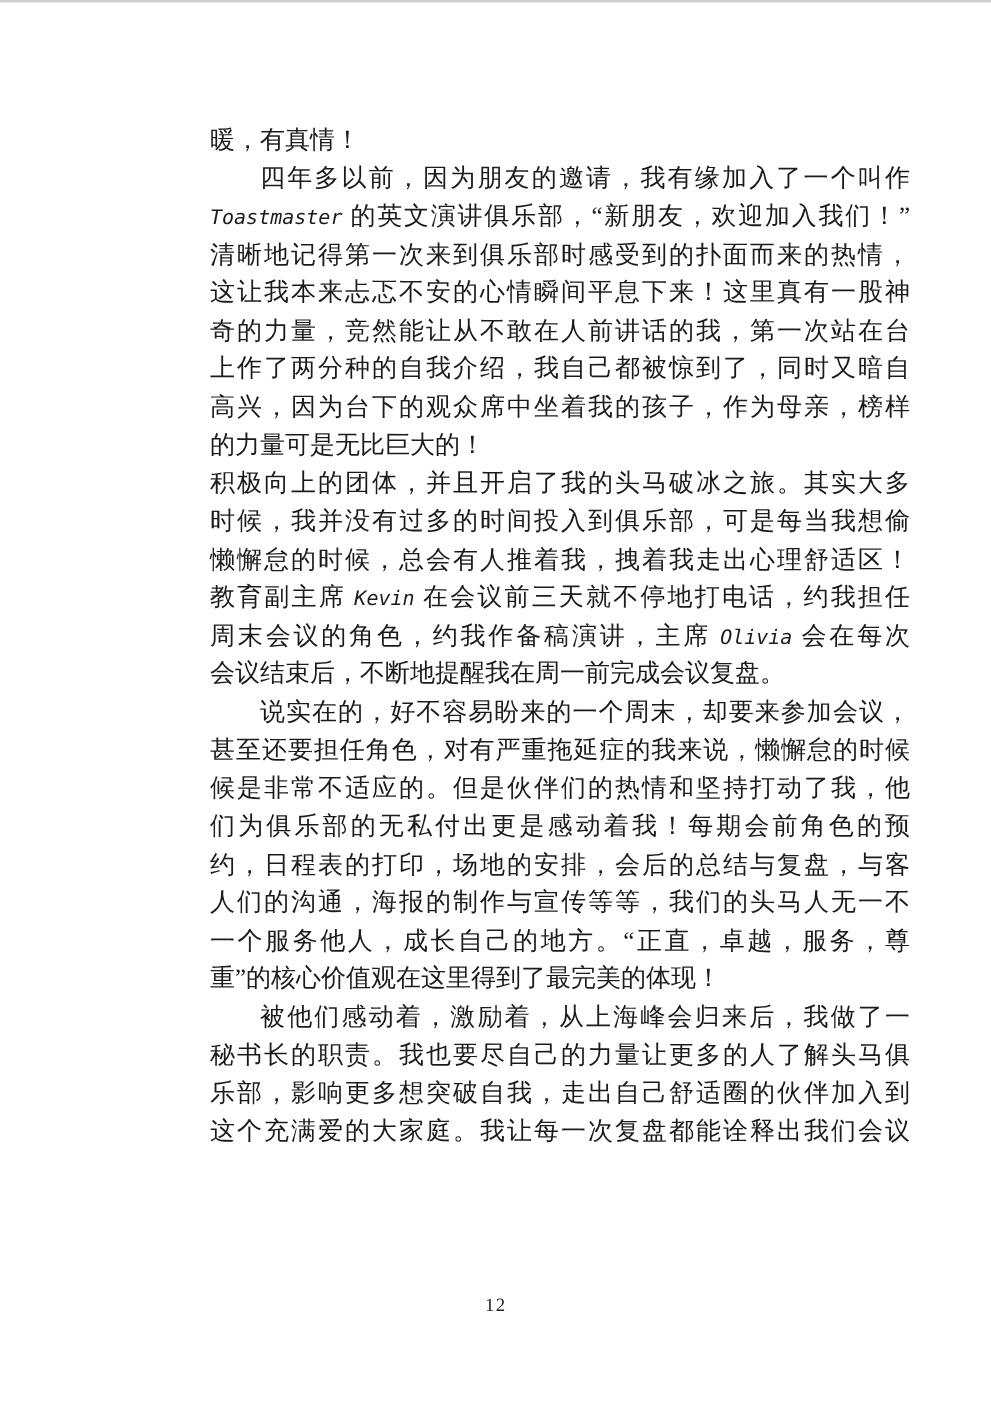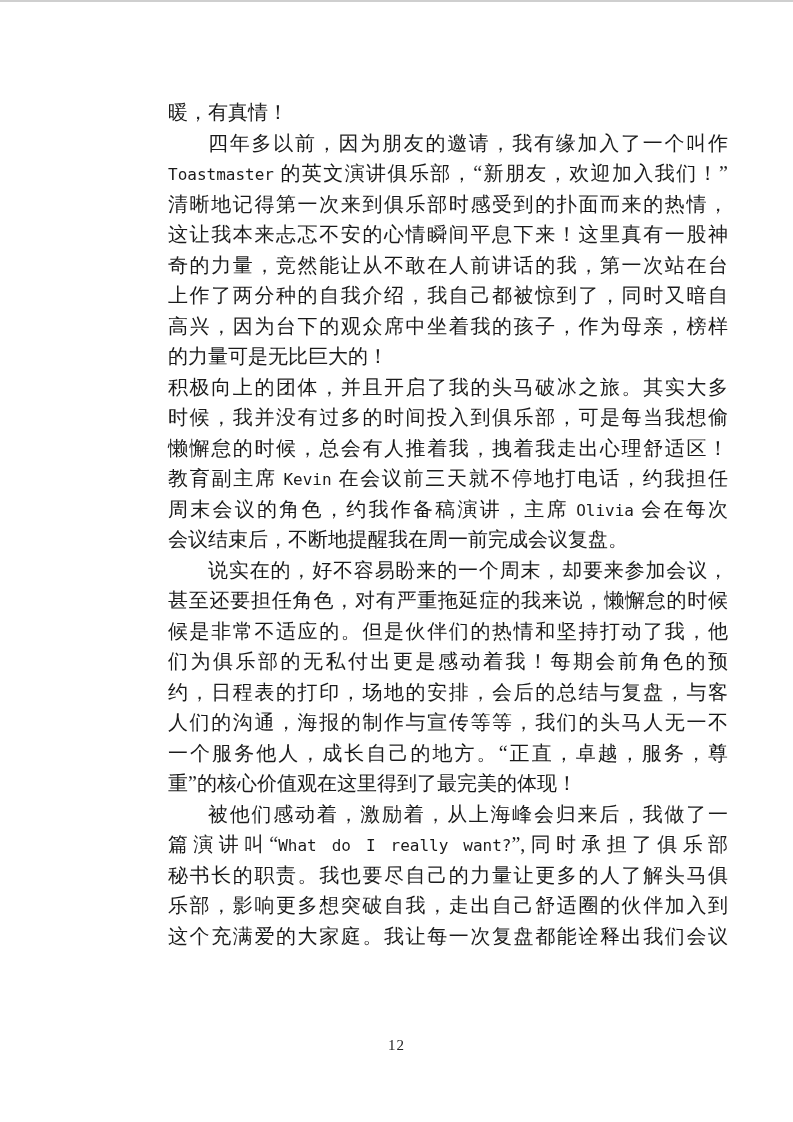--- a/index.html
+++ b/index.html
@@ -47,20 +47,21 @@
   }
   .line.end {
     text-align-last: left;
   }
   .line.indent {
     text-indent: 2em;
   }
   .lat {
     font-family: "DejaVu Sans Mono", "Liberation Mono", monospace;
     font-size: 16px;
+    font-style: italic;
   }
   .page-number {
     position: absolute;
     top: 1037px;
     left: 0;
     width: 793px;
     text-align: center;
     font-size: 15px;
     letter-spacing: 1px;
     color: #222222;
@@ -90,19 +91,18 @@
       <div class="line end">会议结束后，不断地提醒我在周一前完成会议复盘。</div>
       <div class="line indent">说实在的，好不容易盼来的一个周末，却要来参加会议，</div>
       <div class="line">甚至还要担任角色，对有严重拖延症的我来说，懒懈怠的时候</div>
       <div class="line">候是非常不适应的。但是伙伴们的热情和坚持打动了我，他</div>
       <div class="line">们为俱乐部的无私付出更是感动着我！每期会前角色的预</div>
       <div class="line">约，日程表的打印，场地的安排，会后的总结与复盘，与客</div>
       <div class="line">人们的沟通，海报的制作与宣传等等，我们的头马人无一不</div>
       <div class="line">一个服务他人，成长自己的地方。“正直，卓越，服务，尊</div>
       <div class="line end">重”的核心价值观在这里得到了最完美的体现！</div>
       <div class="line indent">被他们感动着，激励着，从上海峰会归来后，我做了一</div>
-      <div class="line">篇演讲叫“<span class="lat">What do I really want?</span>”,同时承担了俱乐部</div>
       <div class="line">秘书长的职责。我也要尽自己的力量让更多的人了解头马俱</div>
       <div class="line">乐部，影响更多想突破自我，走出自己舒适圈的伙伴加入到</div>
       <div class="line">这个充满爱的大家庭。我让每一次复盘都能诠释出我们会议</div>
     </div>
   <div class="page-number">12</div>
 </div>
 
 </body></html>

